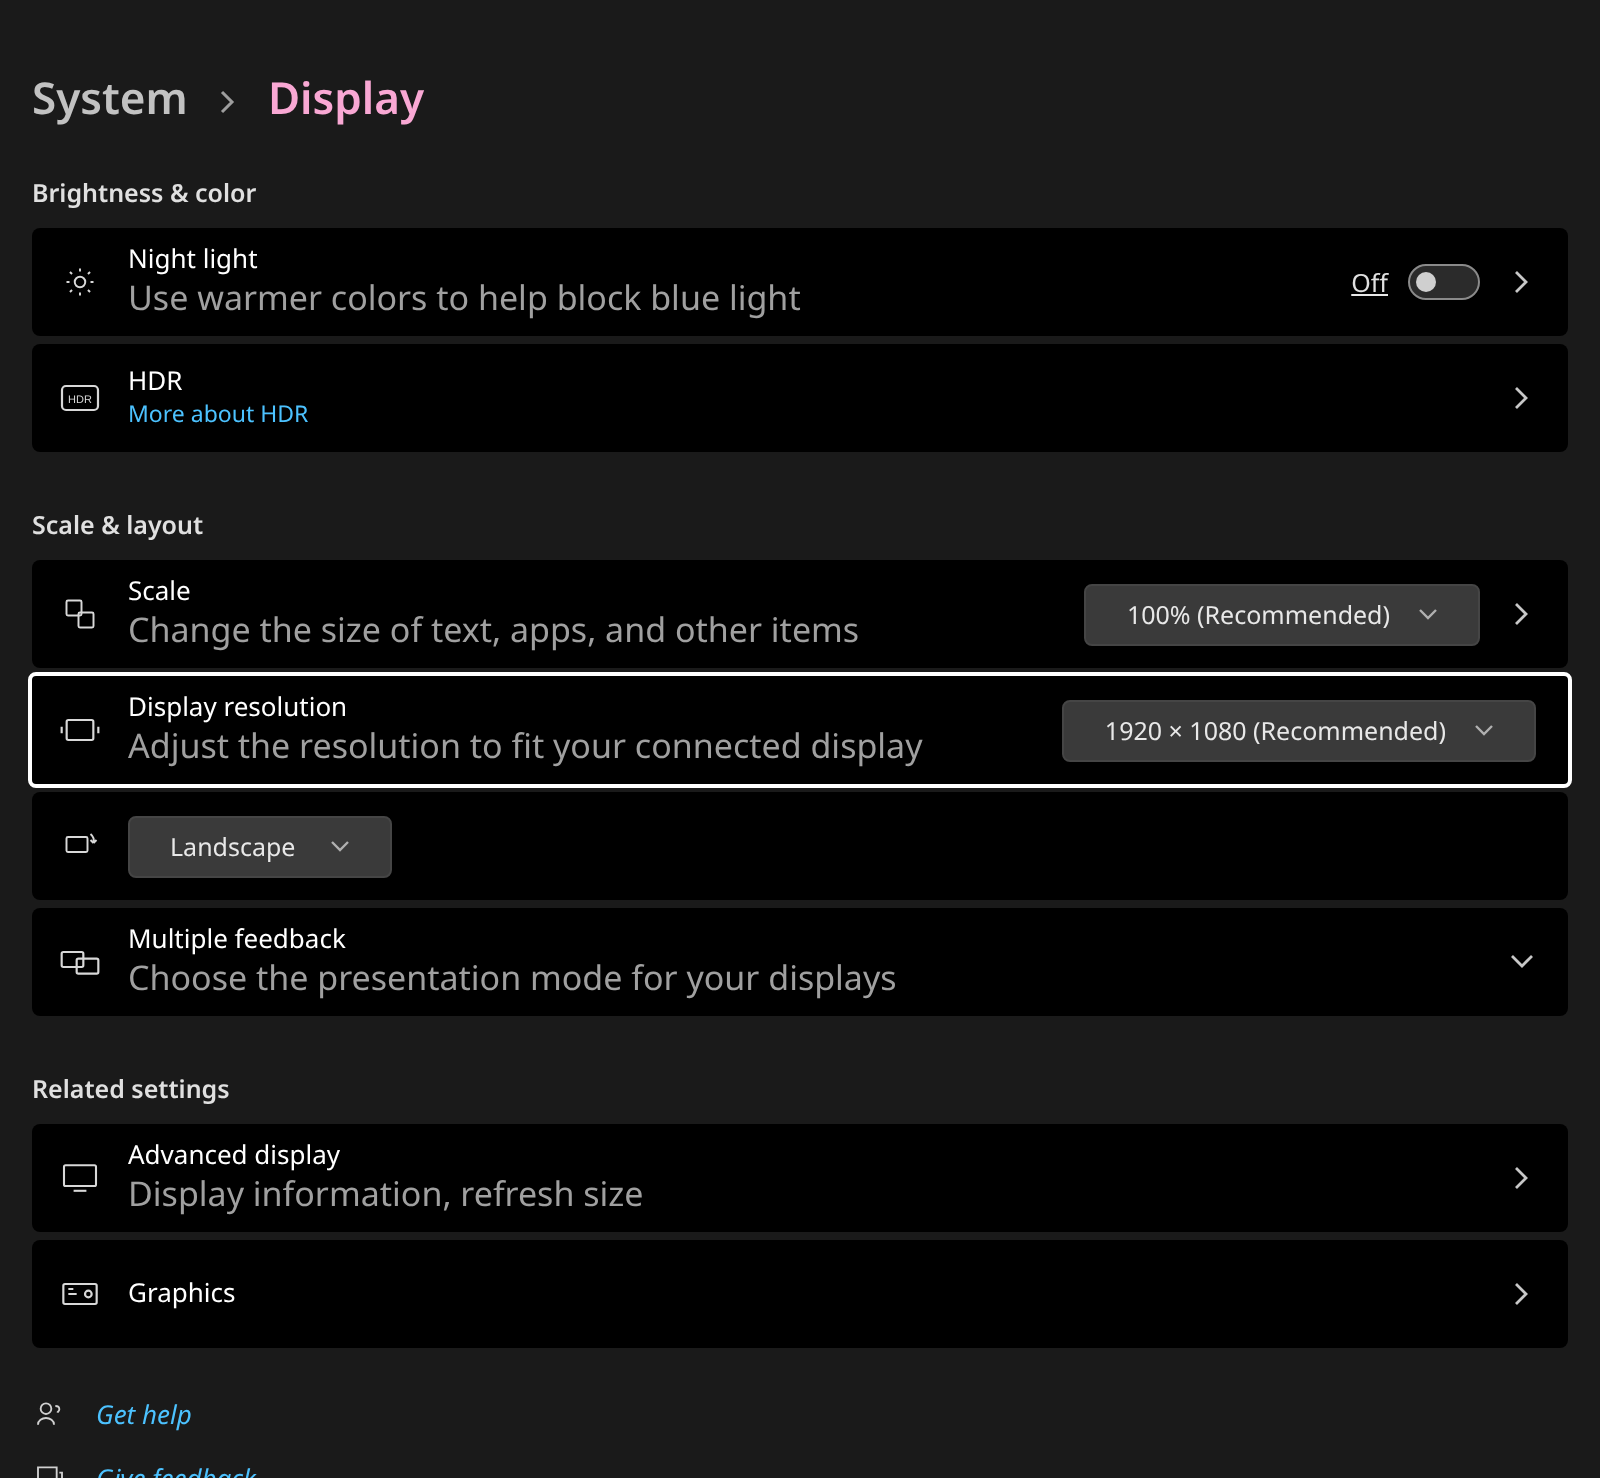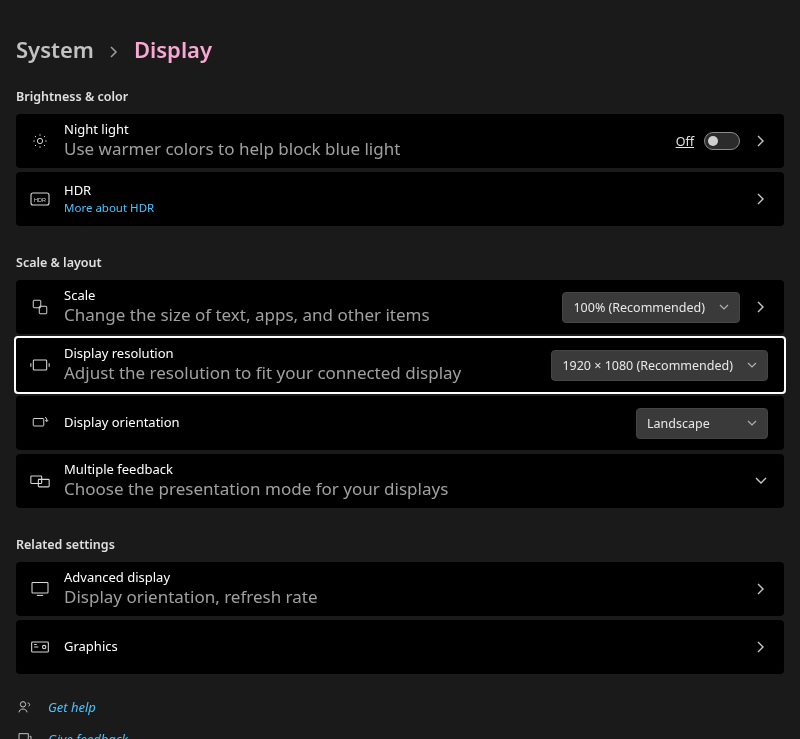--- a/index.html
+++ b/index.html
@@ -113,21 +113,21 @@
     display: flex;
     align-items: center;
     justify-content: center;
     color: #c8c8c8;
     flex: 0 0 14px;
   }
   .dropdown {
     background: #3a3a3a;
     border: 1px solid #454545;
     border-radius: 4px;
-    padding: 6px 10px;
+    padding: 6px 20px;
     display: flex;
     align-items: center;
     gap: 14px;
     min-width: 132px;
     font-size: 12.5px;
     color: #e8e8e8;
   }
   .dropdown .dd-label { flex: 1; text-align: left; }
   .dd-chevron { color: #b0b0b0; }
   .links {
@@ -262,23 +262,20 @@
   </div>
 </div>
 
 <div class="card">
   <span class="icon">
     <svg width="18" height="18" viewBox="0 0 24 24" fill="none" stroke="currentColor" stroke-width="1.3">
       <rect x="3" y="6" width="14" height="10" rx="1"></rect>
       <path d="M19 4 a6 6 0 0 1 2 6 M21 10 l-2-2 M21 10 l2-2"></path>
     </svg>
   </span>
-  <div class="text">
-    <div class="title">Display orientation</div>
-  </div>
   <div class="dropdown">
     <span class="dd-label">Landscape</span>
     <span class="dd-chevron">
       <svg width="10" height="6" viewBox="0 0 10 6">
           <path d="M1 1 L5 5 L9 1" stroke="currentColor" stroke-width="1.2" fill="none"></path>
         </svg>
     </span>
   </div>
 </div>
 
@@ -304,21 +301,21 @@
 
 <div class="card">
   <span class="icon">
     <svg width="20" height="16" viewBox="0 0 24 20" fill="none" stroke="currentColor" stroke-width="1.3">
       <rect x="2" y="2" width="20" height="13" rx="1"></rect>
       <path d="M8 18h8"></path>
     </svg>
   </span>
   <div class="text">
     <div class="title">Advanced display</div>
-    <div class="subtitle">Display orientation, refresh rate</div>
+    <div class="subtitle">Display information, refresh size</div>
   </div>
   <span class="chevron">
     <svg width="8" height="12" viewBox="0 0 8 12">
         <path d="M1 1 L6 6 L1 11" stroke="currentColor" stroke-width="1.4" fill="none"></path>
       </svg>
   </span>
 </div>
 
 <div class="card">
   <span class="icon">

